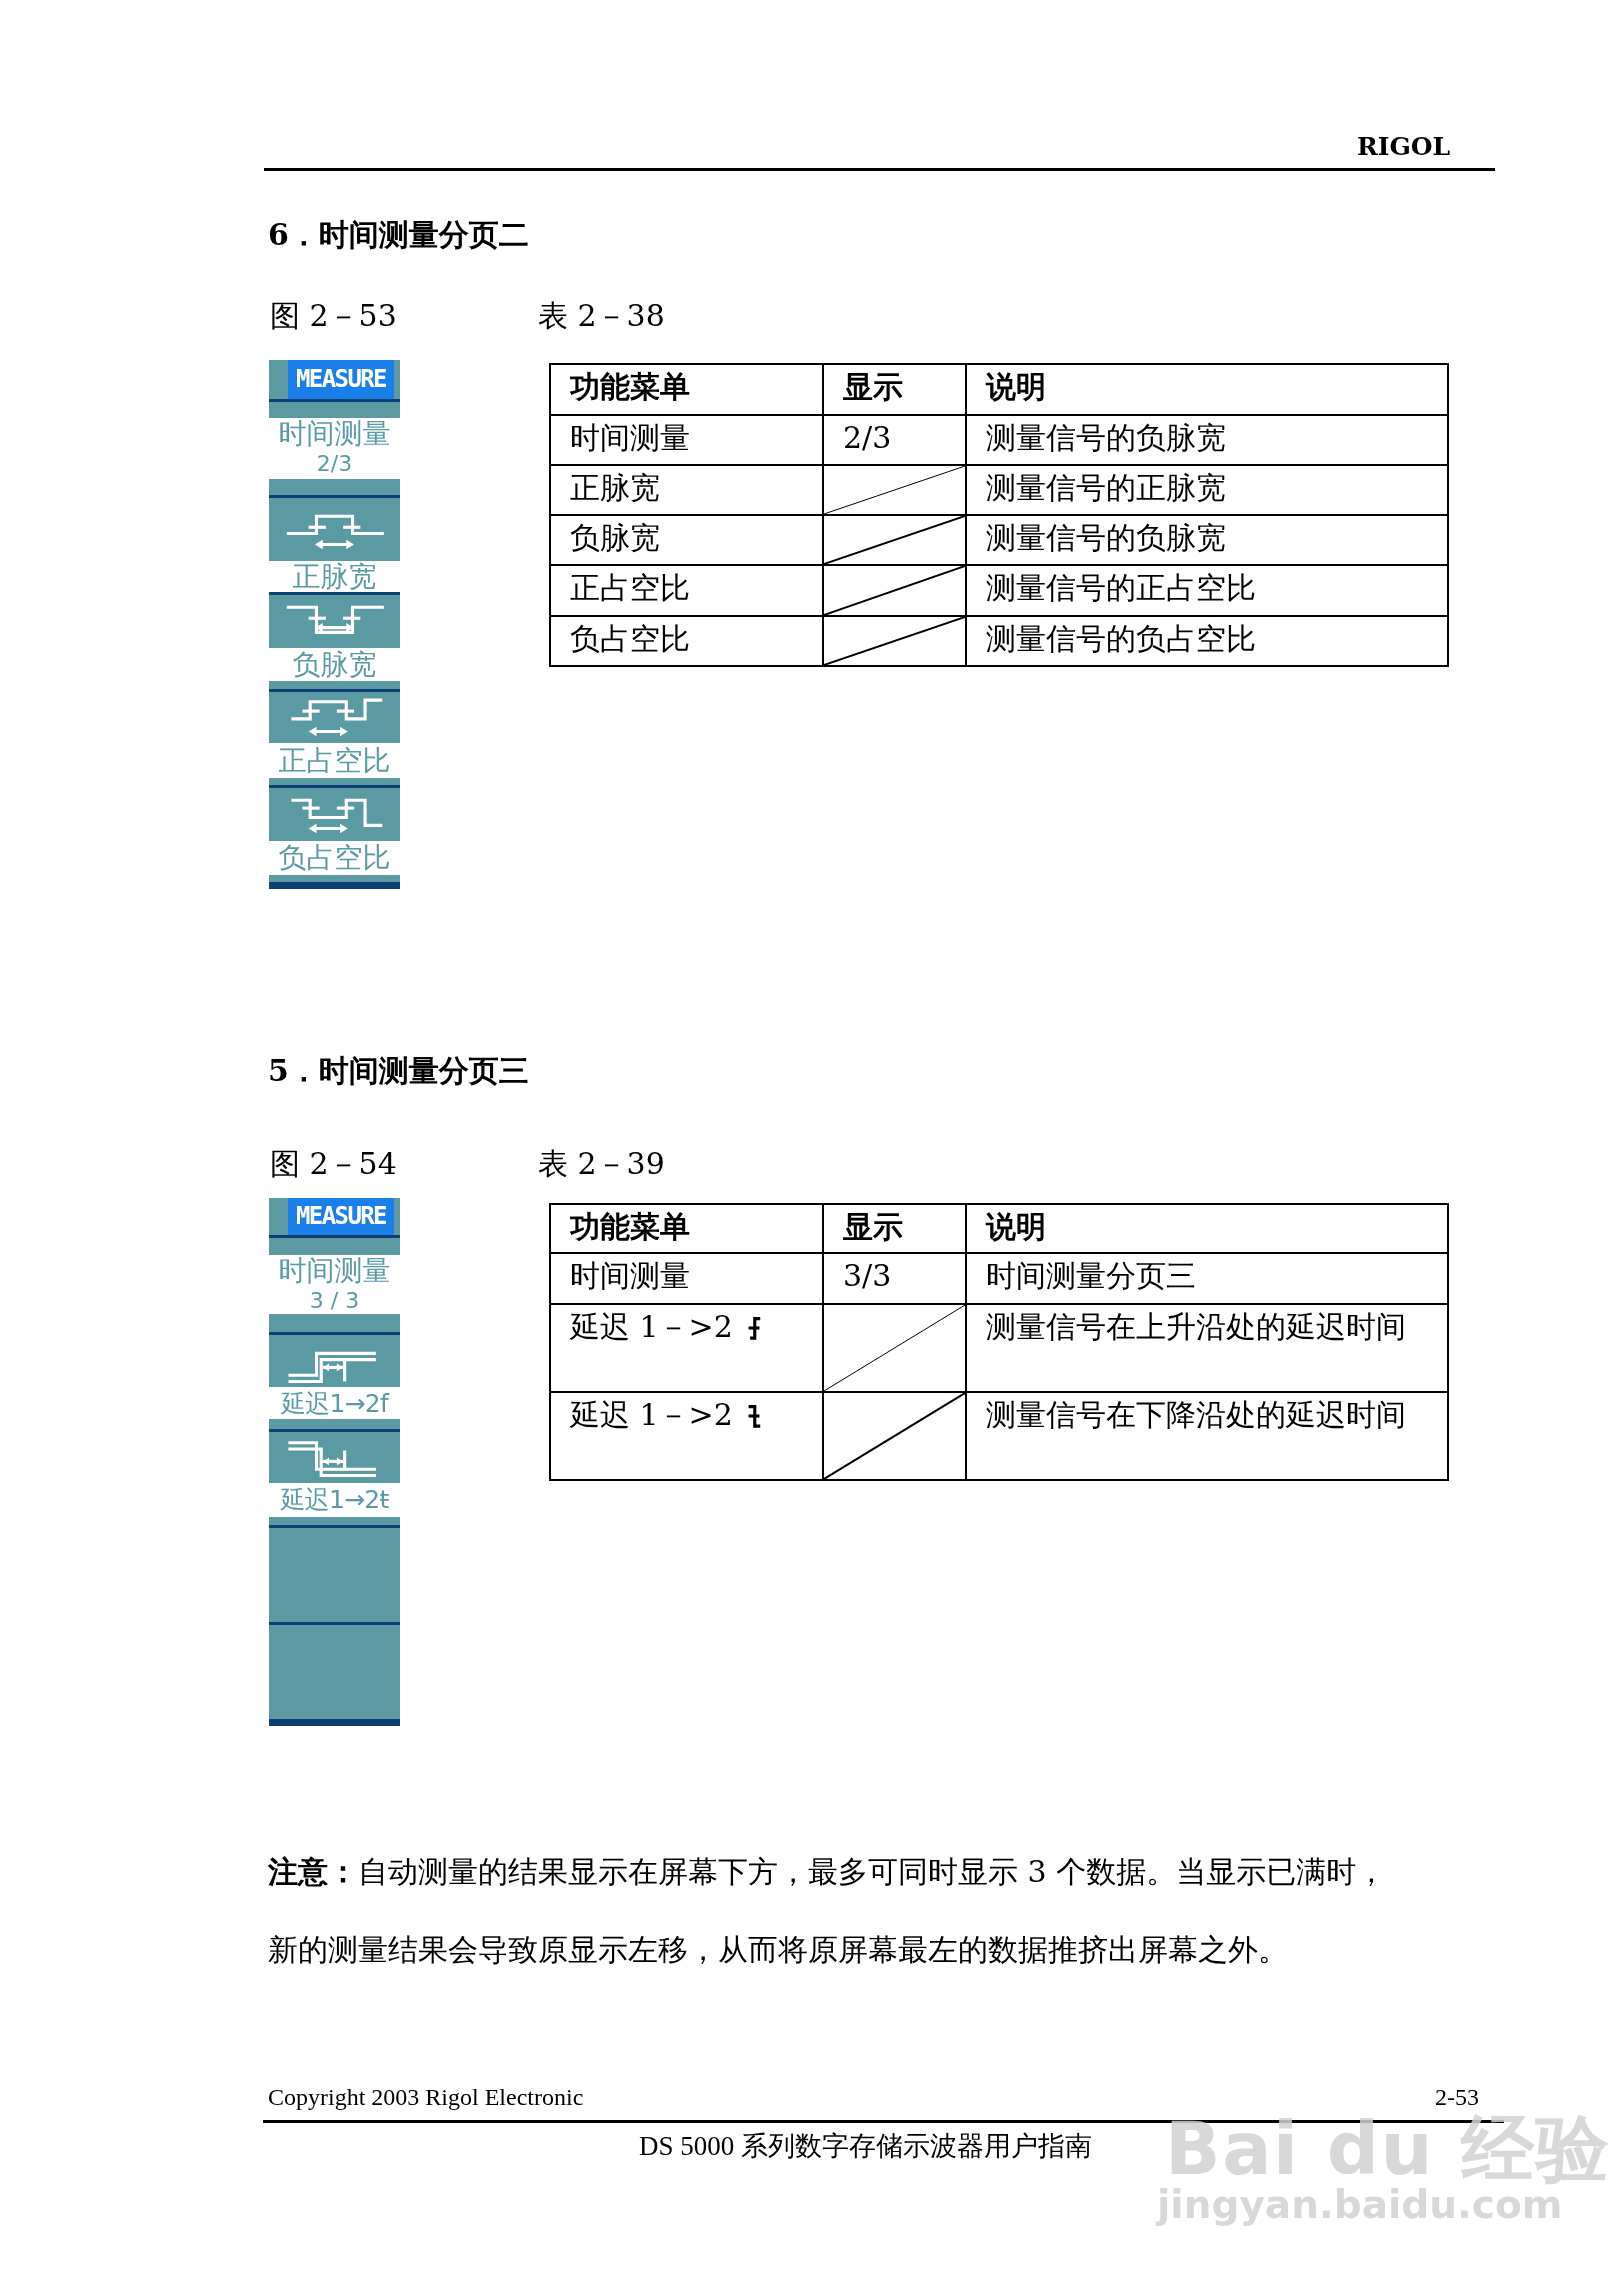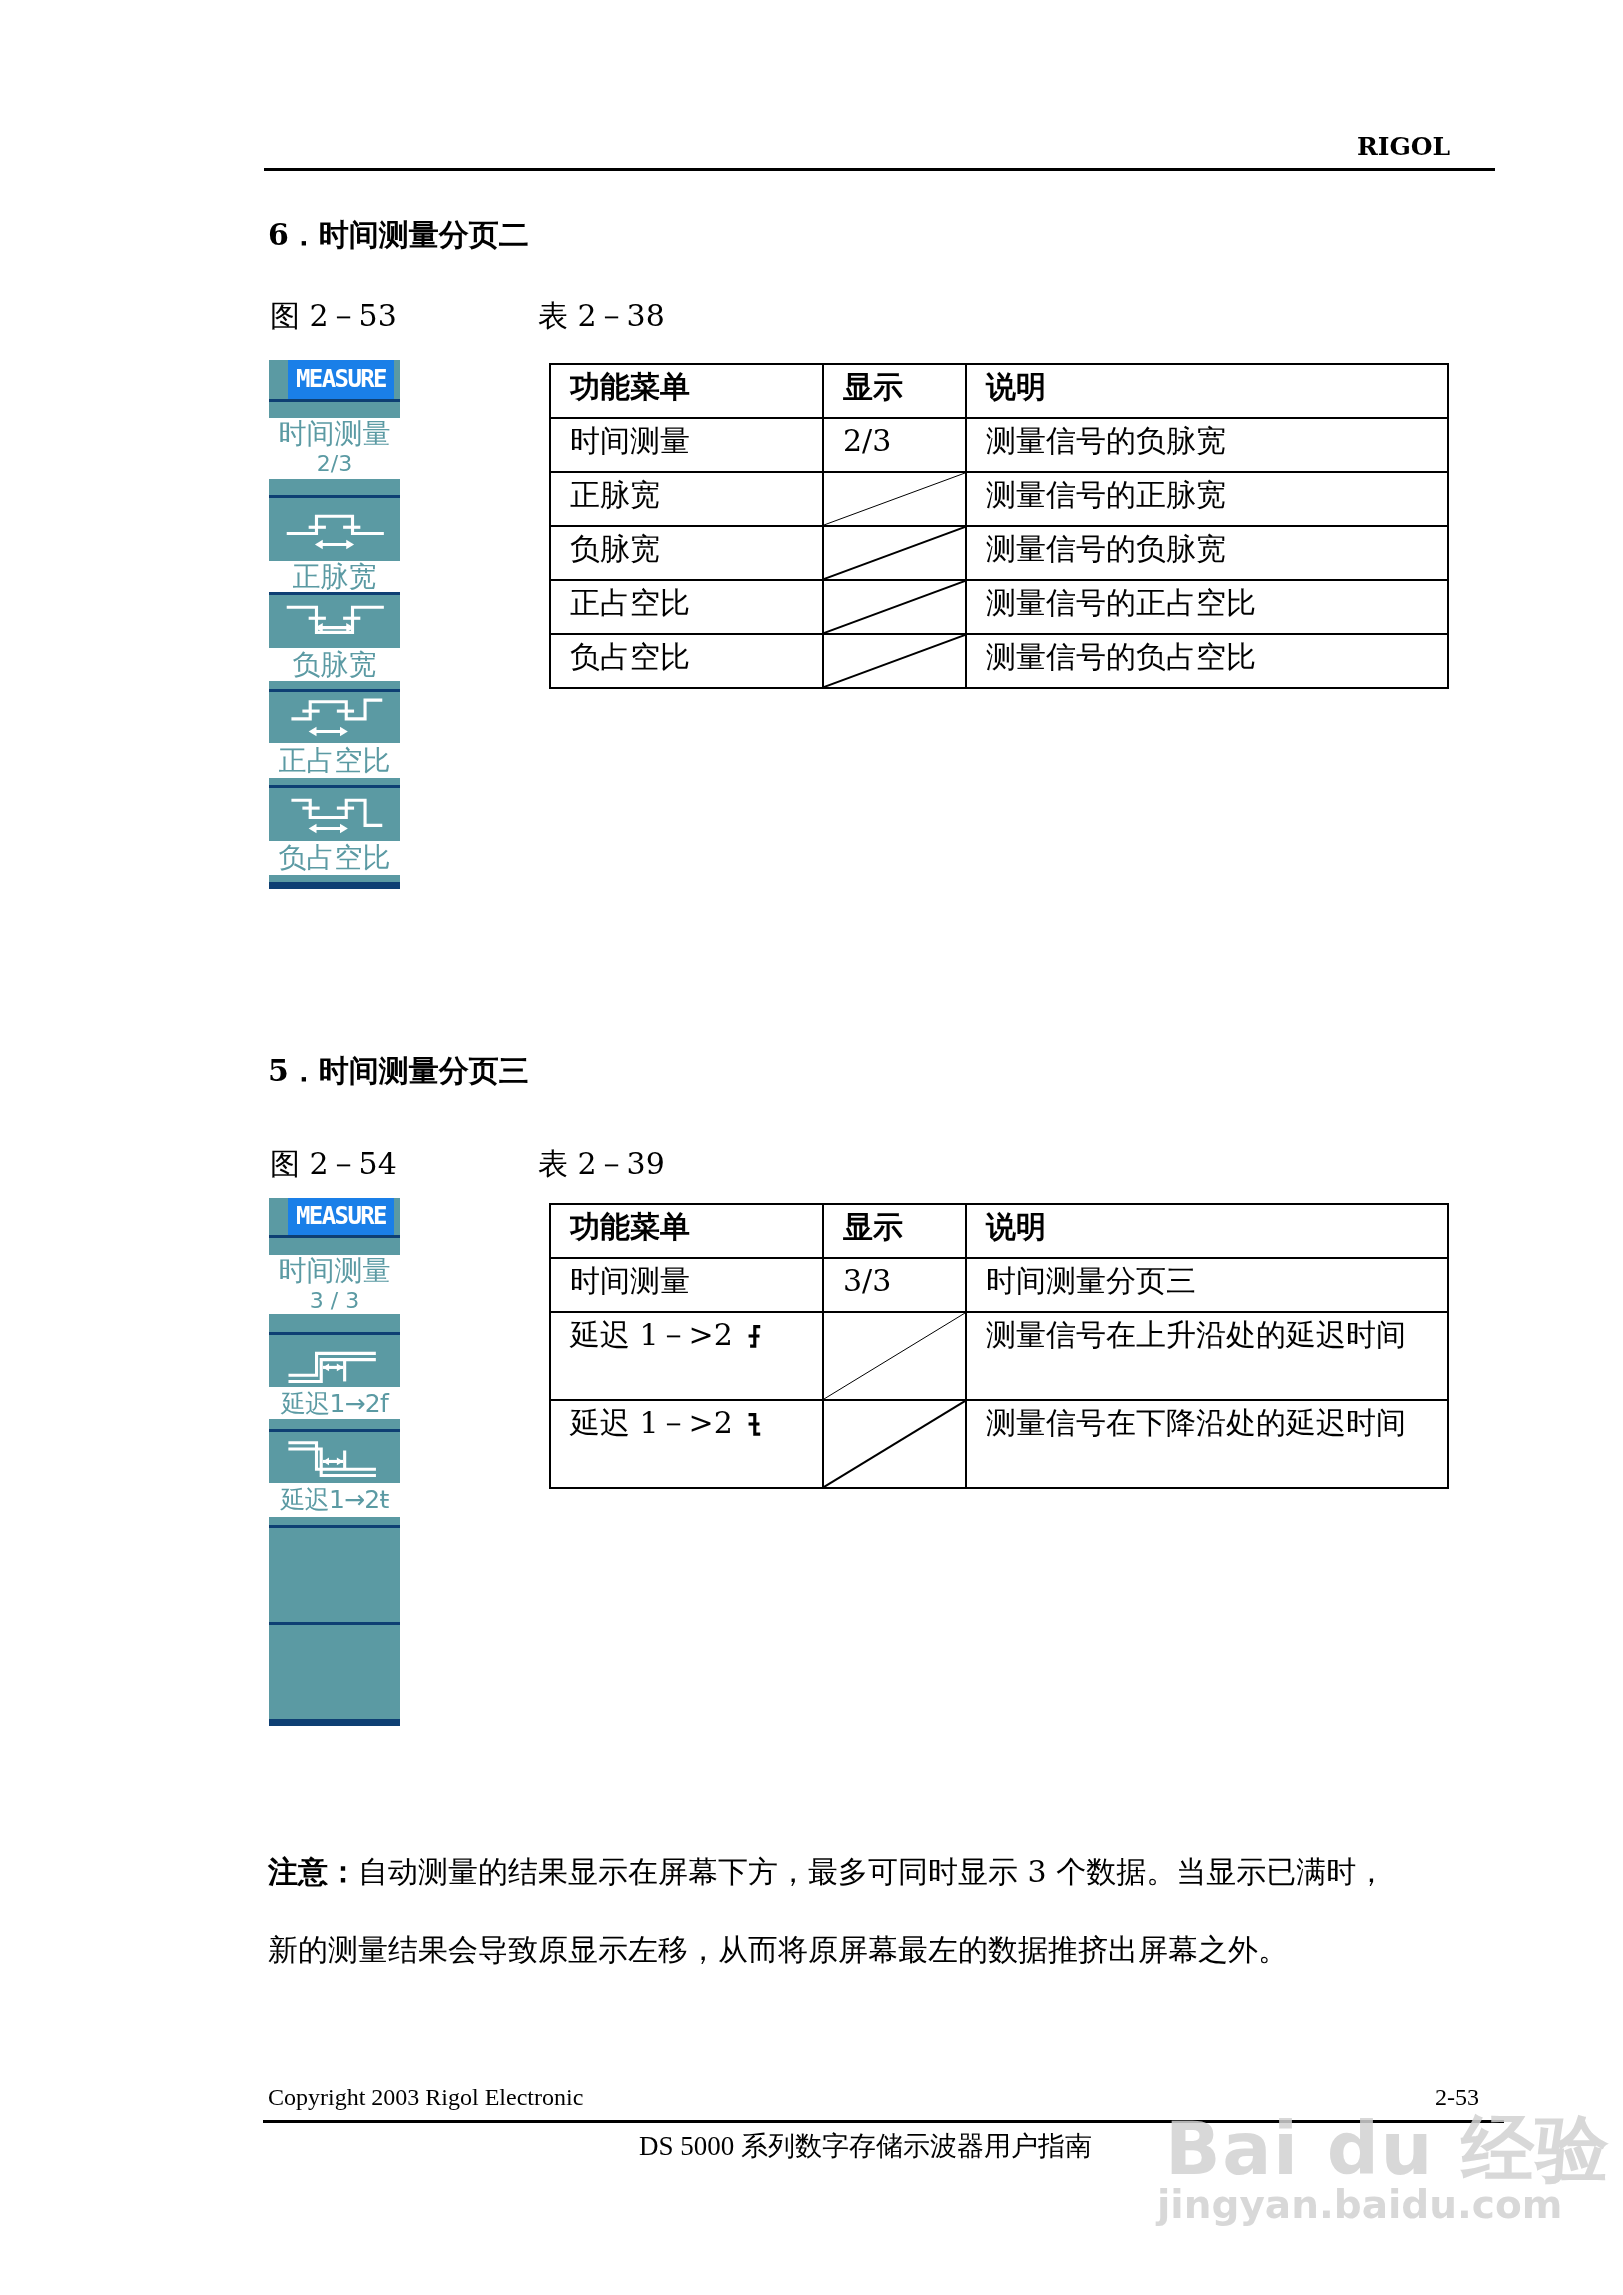--- a/index.html
+++ b/index.html
@@ -22,21 +22,21 @@
                text-align:center; letter-spacing:-1.6px;margin-left:19px; }
   .menu .sep { position:absolute; left:0; width:131px; height:3.2px; background:#0e3f73; }
   .menu .band { position:absolute; left:0; width:131px; background:#fff; color:#5b9aa3;
                 font-family:"DejaVu Sans", sans-serif; text-align:center; white-space:nowrap;
                 overflow:hidden; }
   .menu .icon { position:absolute; left:0; width:131px; }
   .menu .bar { position:absolute; left:0; width:131px; height:7px; background:#0e3f73; }
 
   
   table.spec { position:absolute; border-collapse:collapse; table-layout:fixed; }
-  table.spec td { border:2.4px solid #000; font-size:30px; padding:0 0 8px 19px;
+  table.spec td { border:2.4px solid #000; font-size:30px; padding:0 0 0 19px;
                   vertical-align:top; line-height:44px; position:relative; }
   table.spec tr.head td { font-weight:bold; }
   table.spec td.slash { padding:0; }
   table.spec td.slash svg { position:absolute; left:0; top:0; width:100%; height:100%; }
 
   .note { font-size:30px; white-space:nowrap; }
   .note b { font-weight:bold; }
 
   .footer-text { font-family:"Liberation Serif", serif; font-size:24px; white-space:nowrap; }
   .rule-bot { left:263px; top:2120px; width:1241px; height:3.2px; background:#000; }

